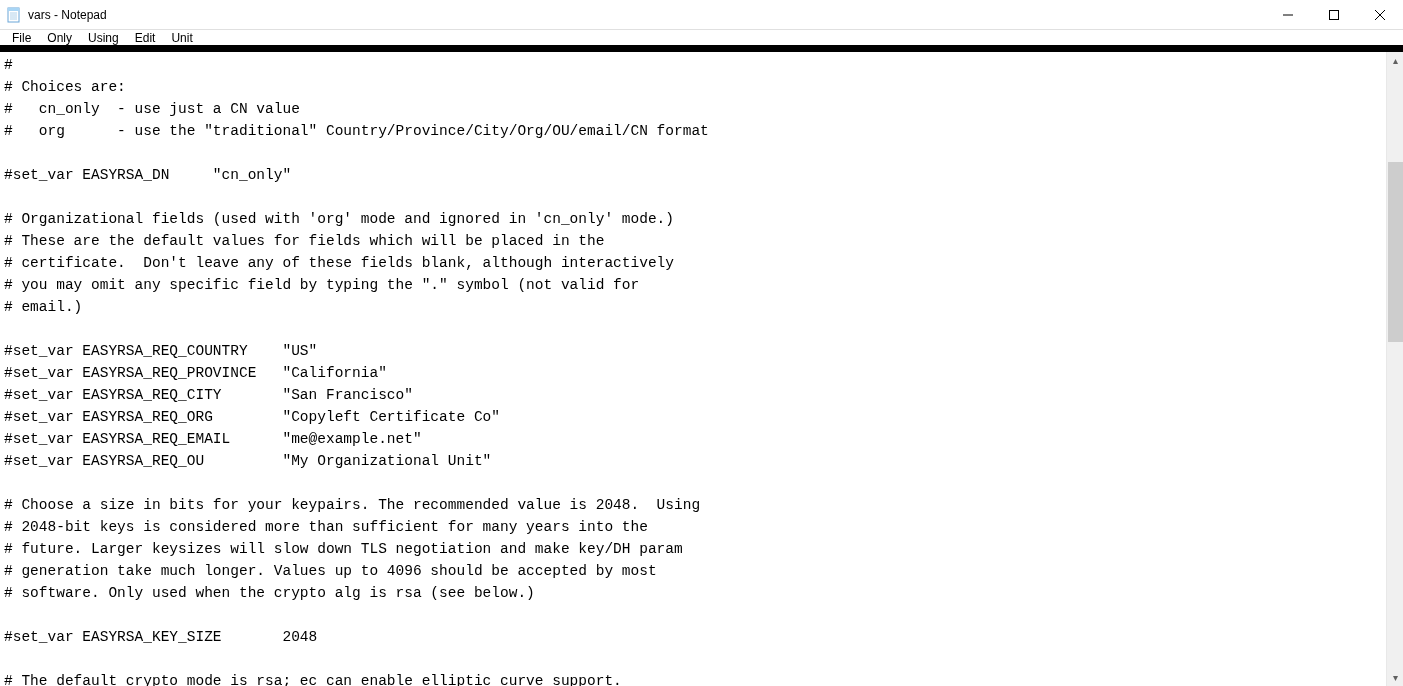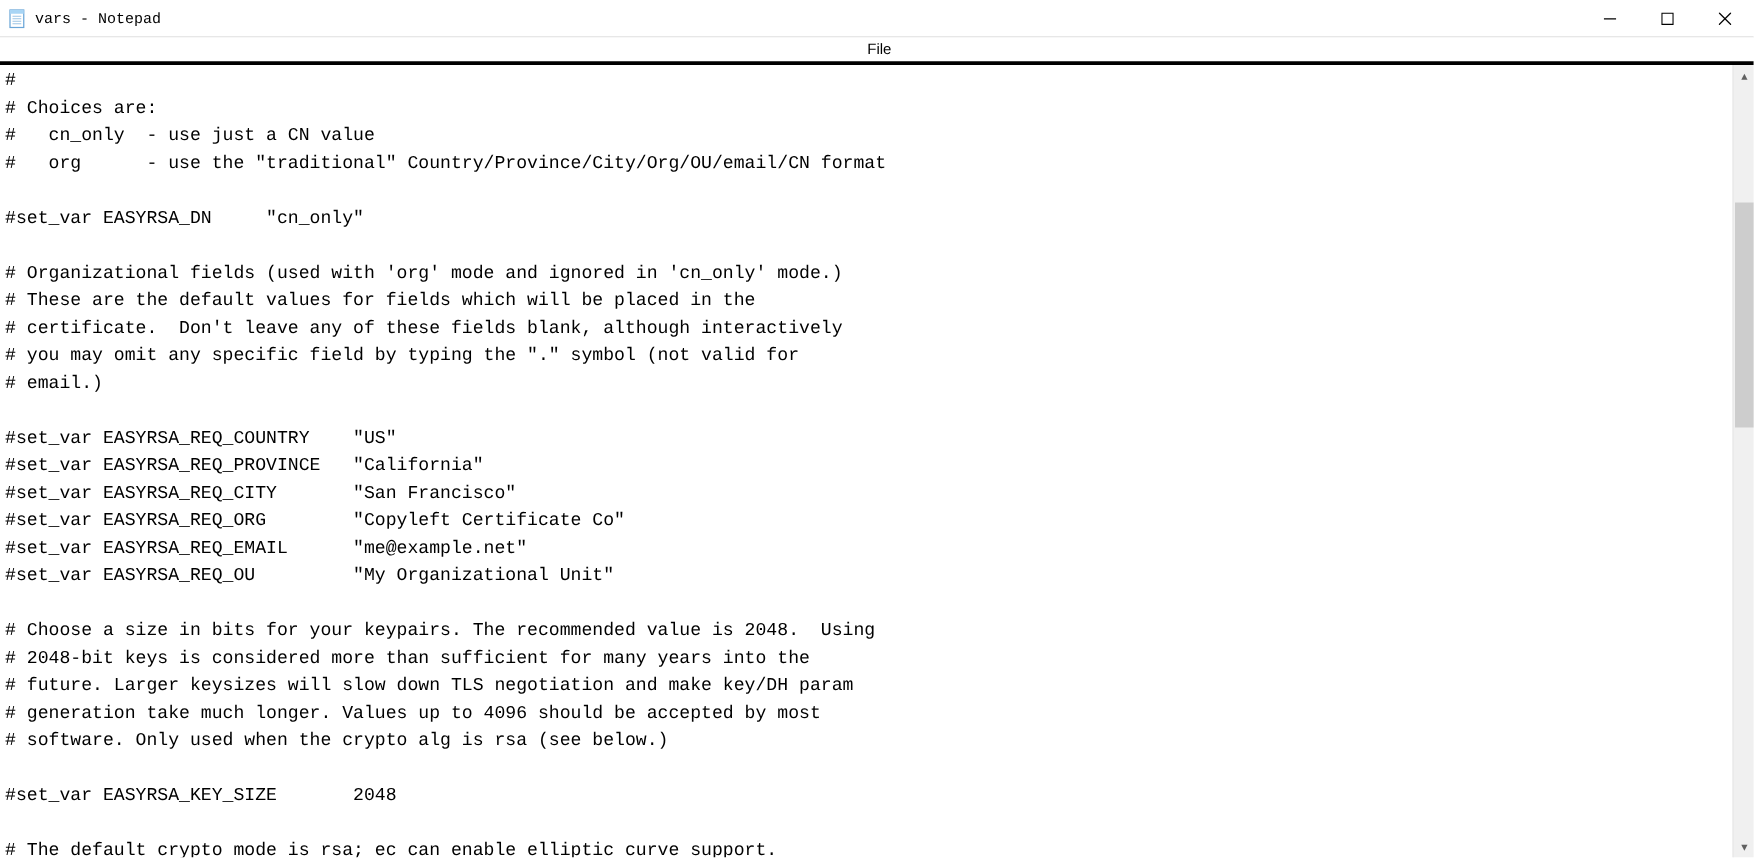--- a/index.html
+++ b/index.html
@@ -20,21 +20,20 @@
       background: #ffffff;
       display: flex;
       align-items: center;
       justify-content: space-between;
       border-bottom: 1px solid #e0e0e0;
     }
     .title-left {
       display: flex;
       align-items: center;
       padding-left: 6px;
-      font-family: Liberation Mono, monospace;
     }
     .notepad-icon {
       width: 16px;
       height: 16px;
       margin-right: 6px;
     }
     .title-text {
       font-size: 12px;
       color: #000000;
     }
@@ -51,22 +50,21 @@
       background: transparent;
       border: none;
       cursor: pointer;
     }
     .menu-bar {
       height: 22px;
       background: #ffffff;
       display: flex;
       align-items: center;
       padding-left: 4px;
-      border-bottom: 3px solid #000000;
-      flex-direction: column;
+      border-bottom: 7px solid #000000;
     }
     .menu-item {
       padding: 2px 8px;
       font-size: 12px;
       color: #000000;
       cursor: pointer;
     }
     .editor-container {
       position: relative;
       width: 100%;
@@ -150,21 +148,21 @@
       <svg width="10" height="10" viewBox="0 0 10 10">
         <line x1="0" y1="0" x2="10" y2="10" stroke="#000" stroke-width="1"></line>
         <line x1="10" y1="0" x2="0" y2="10" stroke="#000" stroke-width="1"></line>
       </svg>
     </button>
   </div>
 </div>
 
 <div class="menu-bar">
   <span class="menu-item">File</span>
-  <span class="menu-item">City</span>
+  <span class="menu-item">Only</span>
   <span class="menu-item">Using</span>
   <span class="menu-item">Edit</span>
   <span class="menu-item">Unit</span>
 </div>
 
 <div class="editor-container">
   <div class="editor">#
 # Choices are:
 #   cn_only  - use just a CN value
 #   org      - use the "traditional" Country/Province/City/Org/OU/email/CN format

